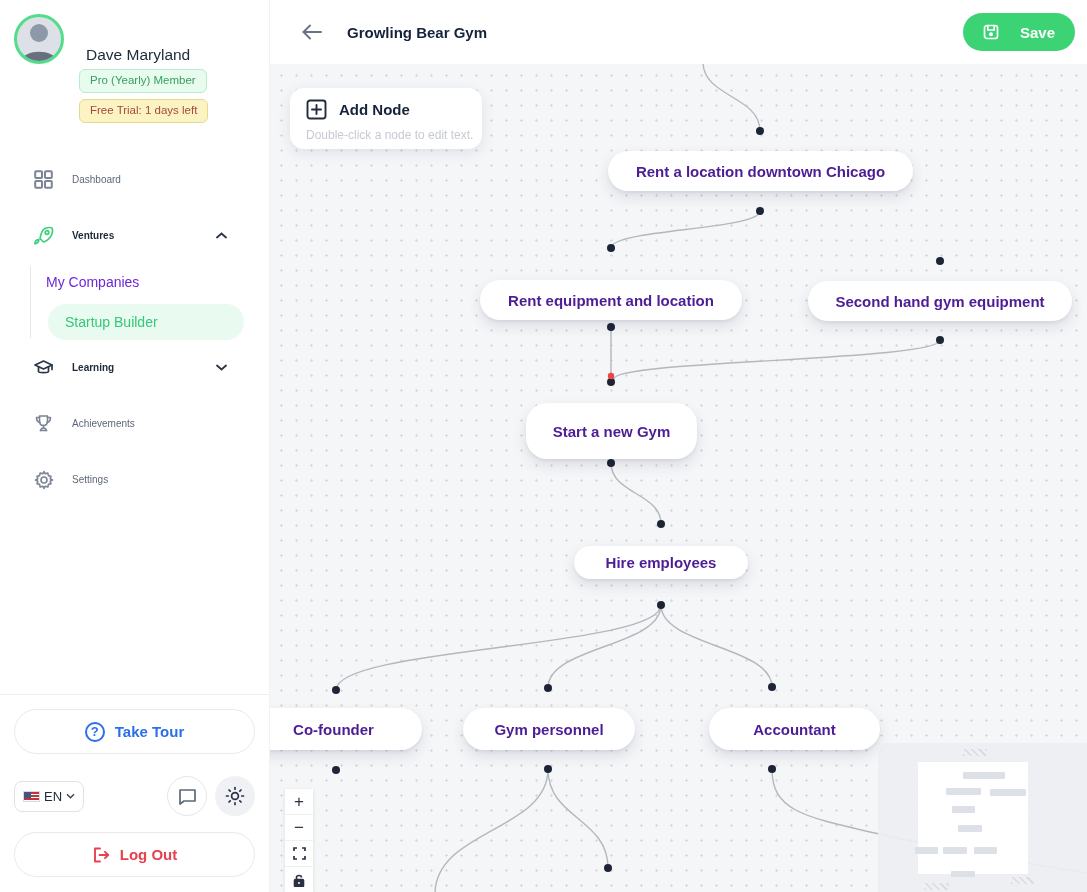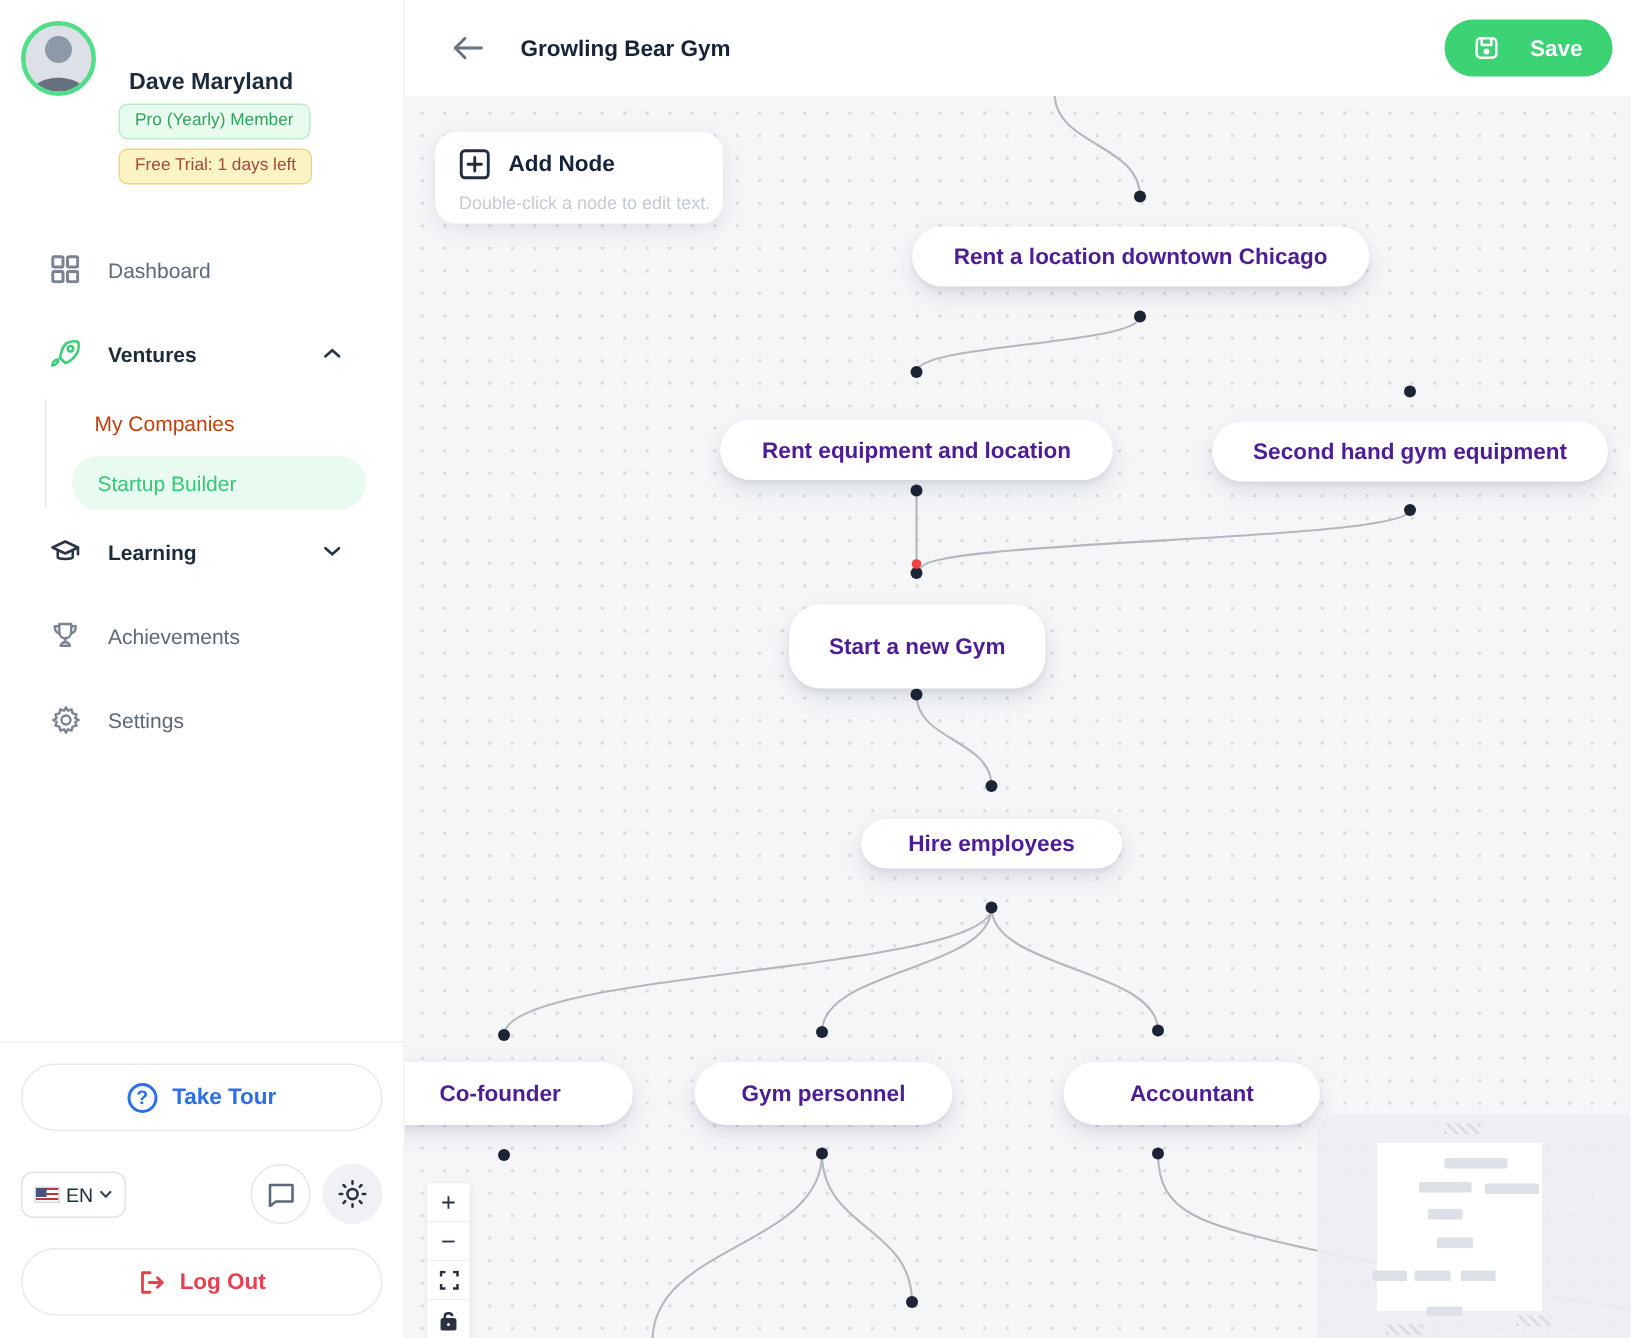--- a/index.html
+++ b/index.html
@@ -3,34 +3,34 @@
 <meta charset="utf-8">
 <style>
   * { margin:0; padding:0; box-sizing:border-box; }
   html,body { width:1087px; height:892px; overflow:hidden; }
   body { font-family:"Liberation Sans", sans-serif; background:#ffffff; display:flex; color:#1c2a3a; }
 
   
   .sidebar { width:270px; flex:0 0 270px; height:892px; background:#fff; border-right:1px solid #f1f2f4; display:flex; flex-direction:column; padding-top:14px; }
   .profile-row { display:flex; align-items:center; padding:0 14px; }
   .avatar { width:50px; height:50px; border-radius:50%; border:3px solid #52dd8a; background:#dde1e7; overflow:hidden; flex:0 0 50px; display:flex; align-items:flex-end; justify-content:center; }
-  .profile-name { margin-left:22px; font-size:15.5px; font-weight:700; color:#1c2a3a;margin-top:31px; }
+  .profile-name { margin-left:22px; font-size:15.5px; font-weight:400; color:#1c2a3a;margin-top:31px; }
   .badges { margin:5px 0 0 79px; display:flex; flex-direction:column; align-items:flex-start; gap:6px; }
   .badge { font-size:11.5px; padding:4px 10px; border-radius:6px; line-height:1.2; white-space:nowrap; }
   .badge.pro { background:#e8fbef; border:1px solid #b9ecca; color:#36a05e; }
   .badge.trial { background:#fcf3c2; border:1px solid #e8d88e; color:#a3493f; }
 
   .nav { margin-top:37px; }
-  .nav-item { display:flex; align-items:center; height:40px; padding-left:33px; font-size:14px; color:#5d6878; margin-bottom:16px; cursor:pointer; }
+  .nav-item { display:flex; align-items:center; height:40px; padding-left:33px; font-size:10px; color:#5d6878; margin-bottom:16px; cursor:pointer; }
   .nav-item .nicon { width:21px; display:flex; justify-content:center; margin-right:18px; }
   .nav-item.bold { color:#1c2a3a; font-weight:700; }
   .nav-item .chev { margin-left:auto; margin-right:42px; display:flex; }
   .submenu { position:relative; margin:-8px 0 8px 0; }
   .submenu:before { content:""; position:absolute; left:30px; top:2px; bottom:2px; border-left:1px solid #e4e6ea; }
-  .sub-item { height:36px; display:flex; align-items:center; padding-left:63px; font-size:14px; color:#c2410c; margin:4px 0; cursor:pointer; }
+  .sub-item { height:36px; display:flex; align-items:center; padding-left:46px; font-size:14px; color:#6d28d9; margin:4px 0; cursor:pointer; }
   .sub-item.active { margin-left:48px; margin-right:25px; padding-left:17px; background:#e9faf0; color:#35c878; border-radius:18px; }
 
   .side-footer { margin-top:auto; border-top:1px solid #eef0f3; padding:14px 14px 15px; }
   .pill-btn { width:100%; height:45px; background:#fff; border:1px solid #e8eaee; border-radius:23px; display:flex; align-items:center; justify-content:center; gap:10px; font-size:15px; font-weight:700; cursor:pointer; }
   .pill-btn.tour { color:#2c6fe8; }
   .pill-btn.logout { color:#e8404f; margin-top:16px; }
   .q-circle { width:20px; height:20px; border:2px solid #2c6fe8; border-radius:50%; display:flex; align-items:center; justify-content:center; font-size:13px; font-weight:700; color:#2c6fe8; }
   .util-row { display:flex; align-items:center; margin-top:22px; height:40px; }
   .lang-btn { height:31px; min-width:70px; border:1px solid #dfe2e6; border-radius:8px; background:#fff; display:flex; align-items:center; justify-content:center; gap:4px; font-size:13px; color:#1c2a3a; cursor:pointer; padding:0 8px; }
   .flag { width:17px; height:11px; background:repeating-linear-gradient(180deg,#b8373f 0 1.6px,#fff 1.6px 3.2px); position:relative; border:0.5px solid #d8dade; }

